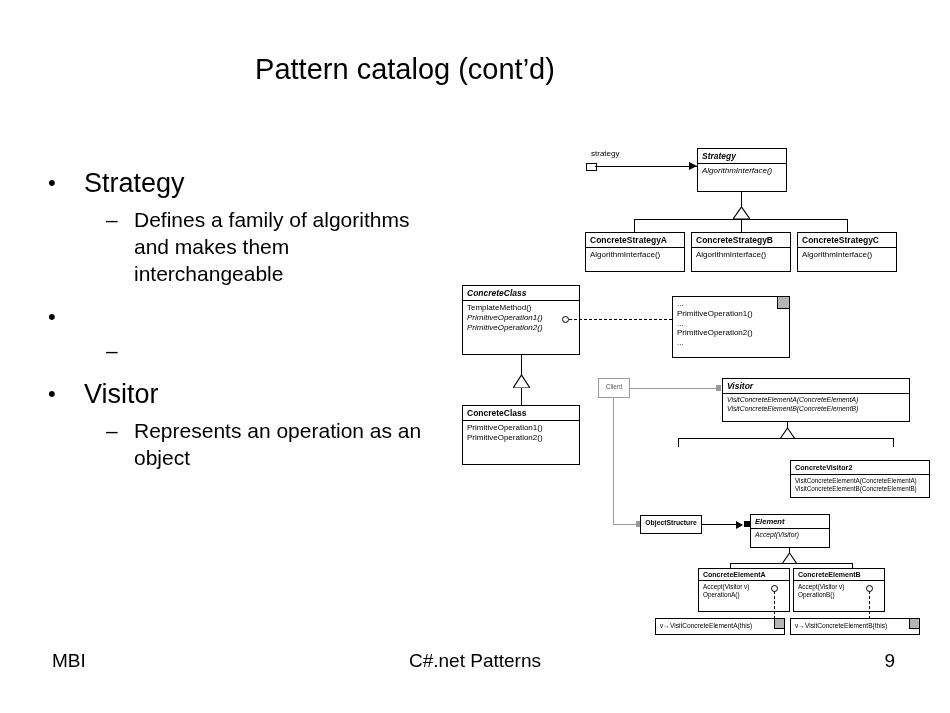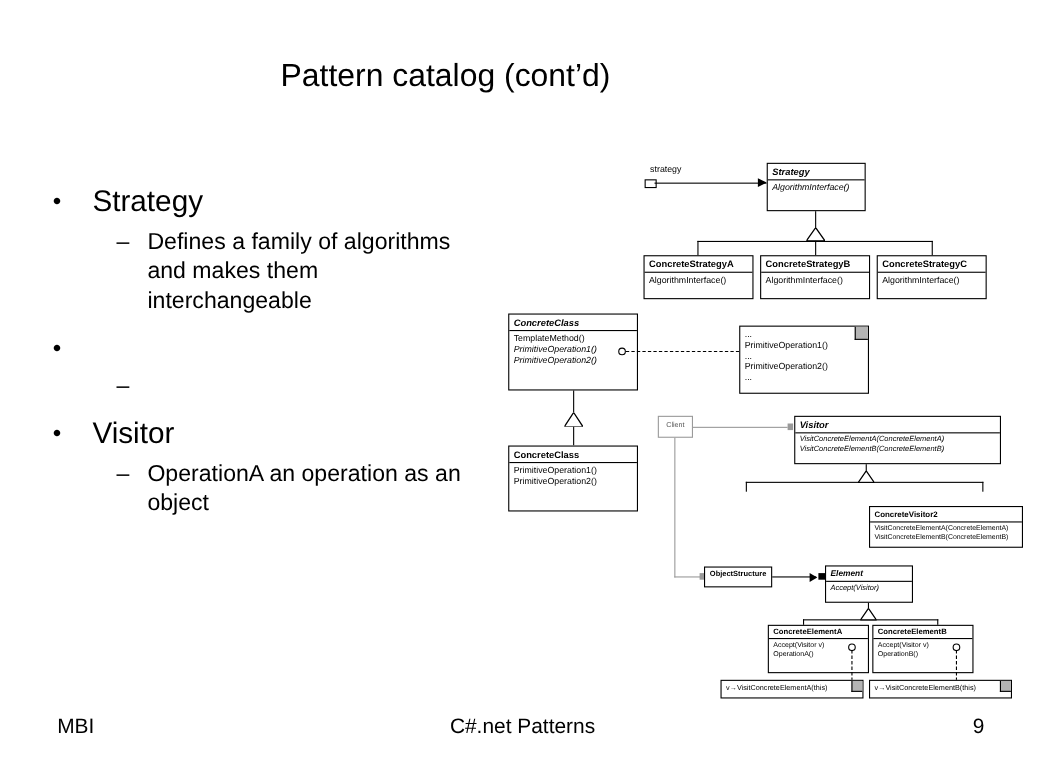--- a/index.html
+++ b/index.html
@@ -80,21 +80,21 @@
   <div class="lvl2">
     <span class="dash">–</span>
   </div>
 
   <div class="lvl1">
     <span class="bul">•</span>
     <span>Visitor</span>
   </div>
   <div class="lvl2">
     <span class="dash">–</span>
-    <span class="txt">OperationA an operation as an object</span>
+    <span class="txt">Represents an operation as an object</span>
   </div>
 
 </div>
 
 <div class="uml" style="left:0;top:0;width:950px;height:713px;">
 
 
   <div class="diamond" style="left:586px;top:163px;"></div>
   <div class="ln h" style="left:595px;top:166px;width:102px;"></div>
   <div class="arrow-r" style="left:689px;top:162px;"></div>

